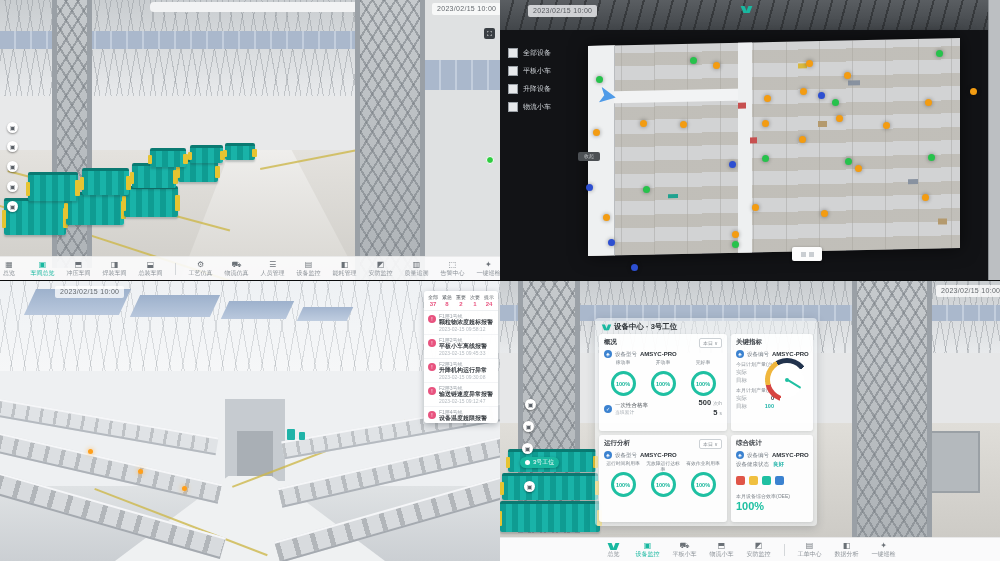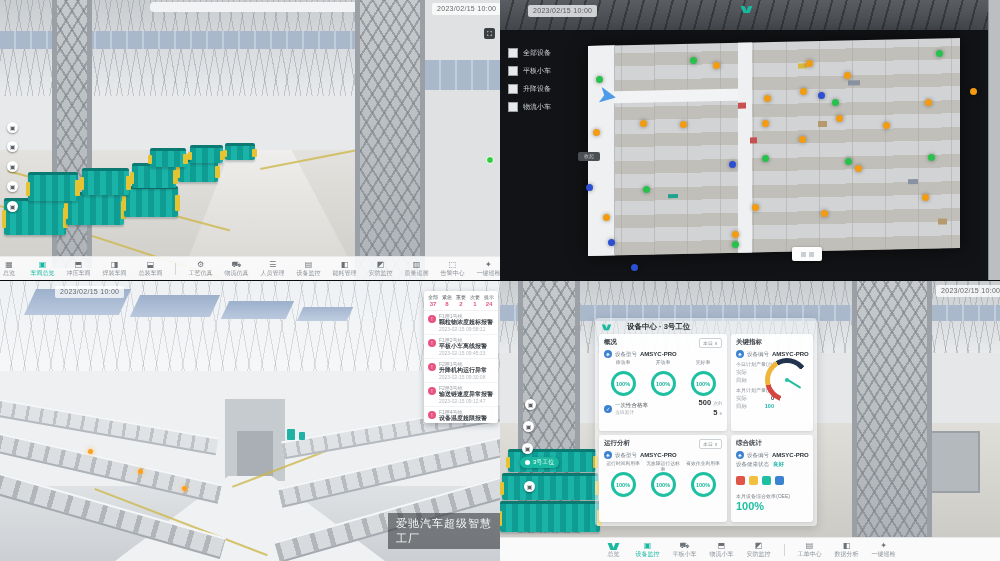--- a/index.html
+++ b/index.html
@@ -72,21 +72,21 @@
   .al-code{font-size:5px;color:#9aa1a8;line-height:6px;white-space:nowrap;}
   .al-desc{font-size:6px;color:#383d42;font-weight:bold;line-height:7px;white-space:nowrap;}
   .al-time{font-size:5px;color:#b3b9bf;line-height:6px;white-space:nowrap;}
   #factory-label{left:388px;top:232px;background:rgba(40,44,48,.55);color:#f2f3f4;
     font-size:11px;padding:3px 8px;letter-spacing:1px;}
 
   
   #dash{left:95px;top:37px;width:222px;height:208px;background:rgba(243,246,247,.55);
     border-radius:4px;box-shadow:0 2px 10px rgba(40,50,60,.2);}
   #dash .title{position:absolute;left:7px;top:4px;font-size:7.5px;color:#2f3438;font-weight:bold;
-    display:flex;align-items:center;gap:16px;}
+    display:flex;align-items:center;gap:3px;}
   .card{position:absolute;background:rgba(255,255,255,.9);border-radius:3px;
     box-shadow:0 1px 3px rgba(30,40,50,.12);padding:4px 5px;box-sizing:border-box;}
   .card h4{margin:0;font-size:6.5px;color:#3a3f45;line-height:8px;}
   .rangepill{position:absolute;right:5px;top:4px;border:1px solid #ccd1d5;border-radius:2px;
     font-size:5px;color:#8a9096;padding:1px 3px;background:#fff;cursor:pointer;}
   .devrow{display:flex;align-items:center;gap:3px;margin:4px 0 2px;}
   .devrow .bi{width:8px;height:8px;border-radius:50%;background:#3b82d0;color:#fff;font-size:5px;
     display:flex;align-items:center;justify-content:center;flex:none;}
   .devrow .dl{font-size:5.5px;color:#7b838b;white-space:nowrap;}
   .devrow .dn{font-size:6px;color:#2c3238;font-weight:bold;white-space:nowrap;}
@@ -397,21 +397,20 @@
         <div class="al-item">
           <span class="al-ic">!</span>
           <span class="al-tx">
             <span class="al-code">F1层4号线</span>
             <span class="al-desc">设备温度超限报警</span>
             <span class="al-time">2023-02-15 08:58:21</span>
           </span>
         </div>
       </div>
   </div>
-  <div class="abs" id="factory-label">爱驰汽车超级智慧工厂</div>
 </div>
 
 <div class="q" id="q4">
   <div class="abs fanceil" style="left:0;top:0;width:500px;height:72px;"></div>
   <div class="abs winband" style="left:0;top:24px;width:500px;height:16px;"></div>
   <div class="abs" style="left:0;top:72px;width:500px;height:70px;background:#e6e7e8;"></div>
   <div class="abs" style="left:0;top:142px;width:500px;height:115px;background:linear-gradient(#e0ded9,#cdcbc6);"></div>
   <div class="abs truss" style="left:18px;top:0;width:62px;height:252px;"></div>
   <div class="abs truss" style="left:352px;top:0;width:80px;height:257px;"></div>
   <div class="abs" style="left:430px;top:150px;width:46px;height:58px;background:#b4b9bd;border:2px solid #9aa0a5;"></div>

